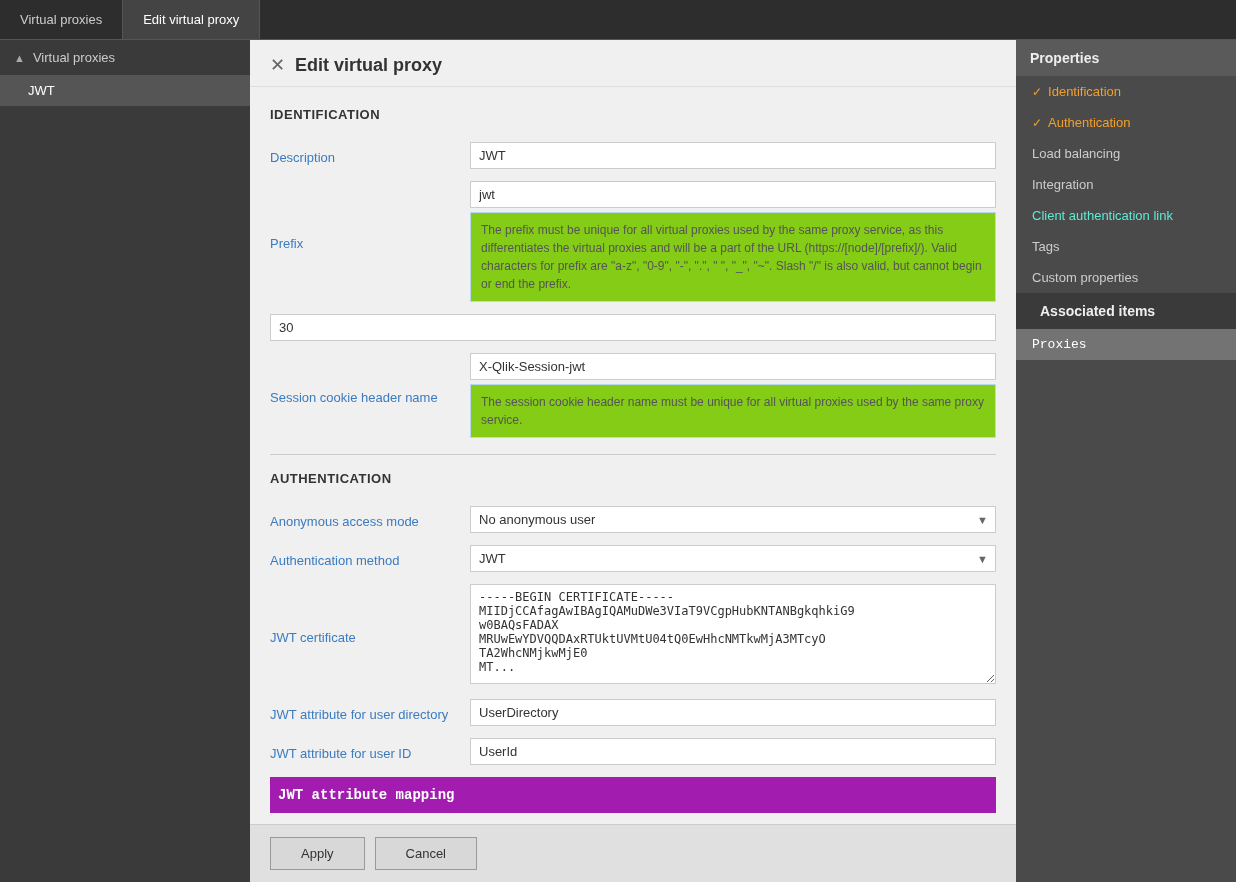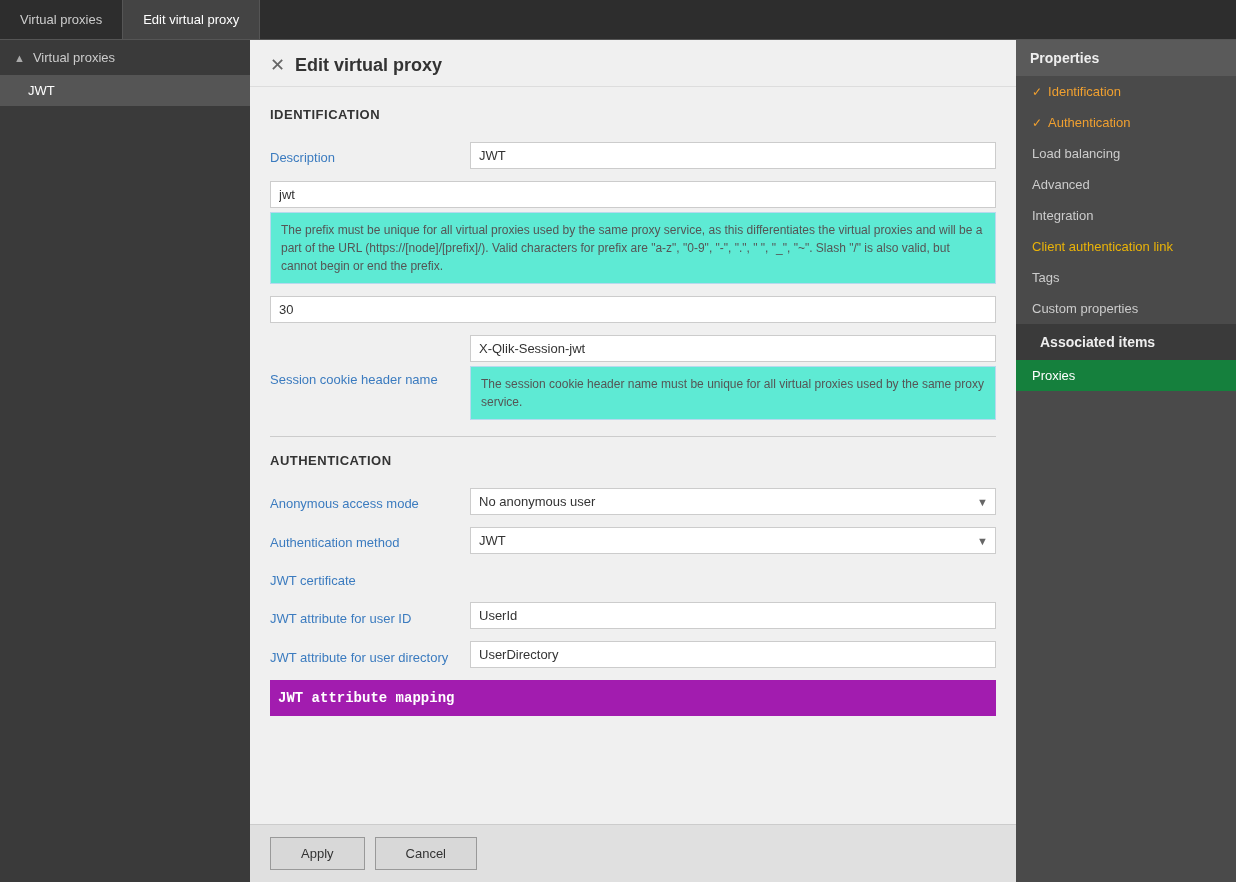--- a/index.html
+++ b/index.html
@@ -127,21 +127,21 @@
     .form-input {
       width: 100%;
       padding: 5px 8px;
       border: 1px solid #ccc;
       background: #fff;
       font-size: 13px;
       color: #333;
       outline: none;
     }
     .form-hint {
-      background: #5eead4;
+      background: #84cc16;
       border: 1px solid #b8d9ee;
       padding: 8px 10px;
       font-size: 12px;
       color: #555;
       line-height: 1.5;
       margin-top: 4px;
     }
 
     .form-select-wrapper {
       position: relative;
@@ -244,32 +244,33 @@
       gap: 6px;
     }
     .props-item.checked {
       color: #f0a030;
     }
     .props-item .check-icon {
       color: #f0a030;
       font-size: 12px;
     }
     .props-item.link-item {
-      color: #eab308;
+      color: #5eead4;
     }
     .props-section-header {
       background: #3a3a3a;
       padding: 10px 24px;
       color: #eee;
       font-size: 14px;
       font-weight: bold;
     }
     .props-item.active-sub {
-      background: #15803d;
+      background: #737373;
       color: #fff;
+      font-family: Liberation Mono, monospace;
     }
   </style>
 </head>
 <body>
 
 <div class="tab-bar">
   <div class="tab-item">
     <span>Virtual proxies</span>
   </div>
   <div class="tab-item active">
@@ -301,20 +302,21 @@
       <div class="section-title">IDENTIFICATION</div>
 
       <div class="form-group">
         <div class="form-label">Description</div>
         <div class="form-field">
           <input class="form-input" type="text" value="JWT" style="">
         </div>
       </div>
 
       <div class="form-group">
+        <div class="form-label">Prefix</div>
         <div class="form-field">
           <input class="form-input" type="text" value="jwt" style="">
           <div class="form-hint">The prefix must be unique for all virtual proxies used by the same proxy service, as this differentiates the virtual proxies and will be a part of the URL (https://[node]/[prefix]/). Valid characters for prefix are "a-z", "0-9", "-", ".", " ", "_", "~". Slash "/" is also valid, but cannot begin or end the prefix.</div>
         </div>
       </div>
 
       <div class="form-group">
         <div class="form-field">
           <input class="form-input" type="text" value="30" style="">
         </div>
@@ -357,33 +359,41 @@
               <option>SAML</option>
               <option>OIDC</option>
             </select>
             <span class="select-arrow">▼</span>
           </div>
         </div>
       </div>
 
       <div class="form-group">
         <div class="form-label">JWT certificate</div>
+        <div class="form-field">
+          <textarea class="form-textarea" style="">-----BEGIN CERTIFICATE-----
+MIIDjCCAfagAwIBAgIQAMuDWe3VIaT9VCgpHubKNTANBgkqhkiG9
+w0BAQsFADAX
+MRUwEwYDVQQDAxRTUktUVMtU04tQ0EwHhcNMTkwMjA3MTcyO
+TA2WhcNMjkwMjE0
+MT...</textarea>
+        </div>
+      </div>
+
+      <div class="form-group">
+        <div class="form-label">JWT attribute for user directory</div>
+        <div class="form-field">
+          <input class="form-input" type="text" value="UserDirectory" style="">
+        </div>
       </div>
 
       <div class="form-group">
         <div class="form-label">JWT attribute for user ID</div>
         <div class="form-field">
           <input class="form-input" type="text" value="UserId" style="">
-        </div>
-      </div>
-
-      <div class="form-group">
-        <div class="form-label">JWT attribute for user directory</div>
-        <div class="form-field">
-          <input class="form-input" type="text" value="UserDirectory" style="">
         </div>
       </div>
 
       <div class="jwt-mapping-box">
         <span class="jwt-mapping-title">JWT attribute mapping</span>
       </div>
 
     </div>
 
     <div class="bottom-bar">
@@ -400,23 +410,20 @@
       <span>Identification</span>
     </div>
     <div class="props-item checked">
       <span class="check-icon">✓</span>
       <span>Authentication</span>
     </div>
     <div class="props-item">
       <span>Load balancing</span>
     </div>
     <div class="props-item">
-      <span>Advanced</span>
-    </div>
-    <div class="props-item">
       <span>Integration</span>
     </div>
     <div class="props-item link-item">
       <span>Client authentication link</span>
     </div>
     <div class="props-item">
       <span>Tags</span>
     </div>
     <div class="props-item">
       <span>Custom properties</span>

